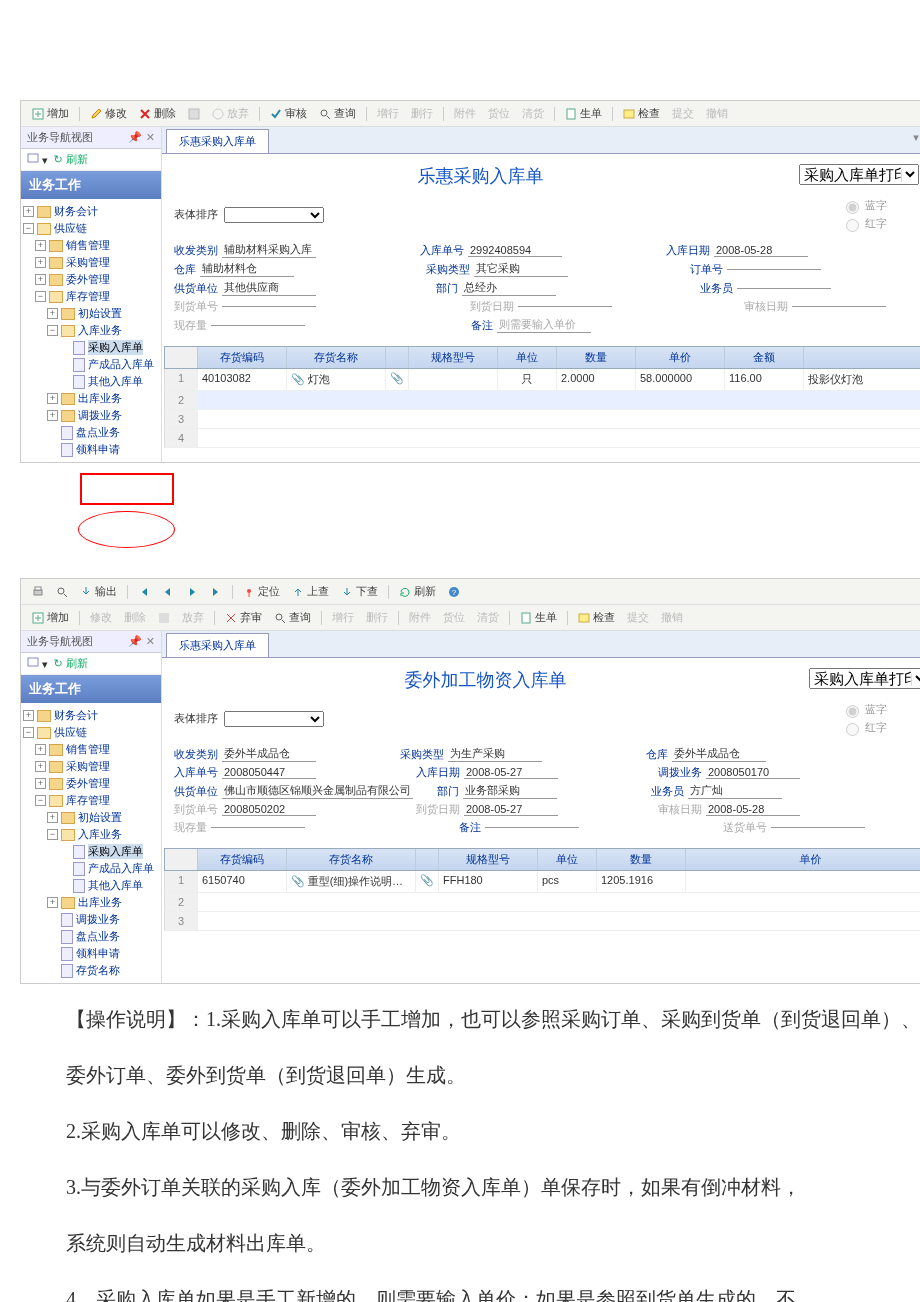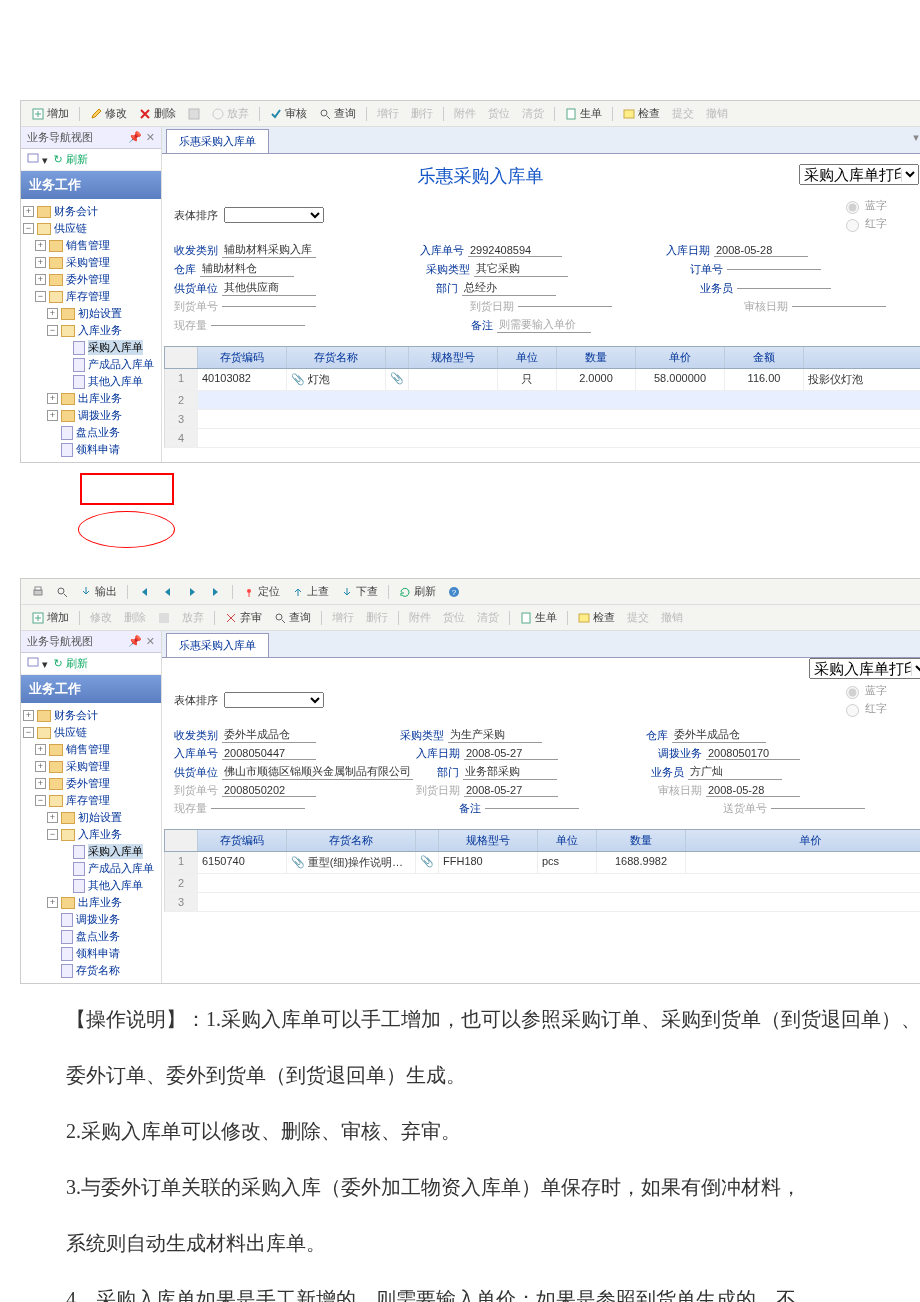--- a/index.html
+++ b/index.html
@@ -26,38 +26,38 @@
 .tree-doc{width:10px;height:12px;background:#eef;border:1px solid #99c;display:inline-block}
 .tree-lbl{color:#003399}
 .tree-lbl.active{background:#cde;color:#000}
 .indent1{padding-left:12px}.indent2{padding-left:24px}.indent3{padding-left:36px}
 .main{flex:1;background:#fff}
 .tab-bar{display:flex;background:#e8eef8;border-bottom:1px solid #99b;padding-left:4px}
 .tab{padding:4px 12px;background:#fff;border:1px solid #99b;border-bottom:none;font-size:11px;color:#003399;margin-top:2px}
 .tab-close{margin-left:auto;padding:4px 8px;color:#888;font-size:11px}
 .doc-title{text-align:center;font-size:18px;color:#1556c7;padding:10px 0 6px;font-family:"SimSun"}
 .top-row{display:flex;align-items:center;padding:4px 12px;gap:20px}
-.sort-sel{display:flex;align-items:center;gap:6px;font-size:11px}
+.sort-sel{display:flex;align-items:flex-start;gap:6px;font-size:11px}
 .sort-sel select{width:100px;font-size:11px}
 .radio-grp{display:flex;flex-direction:column;gap:2px;font-size:11px;margin-left:auto;margin-right:40px;color:#999}
 .radio-grp label{display:flex;align-items:flex-start;gap:3px}
 .print-sel{margin-left:auto}
 .print-sel select{width:120px;font-size:15px}
 .form-area{padding:6px 12px}
 .form-row{display:flex;gap:24px;margin-bottom:3px;font-size:11px}
 .form-field{display:flex;align-items:center;gap:4px;min-width:0}
 .form-field .lbl{color:#003399;white-space:nowrap}
 .form-field .val{border-bottom:1px solid #999;min-width:90px;padding:0 2px;white-space:nowrap;overflow:hidden}
 .grid{margin:4px 2px}
 .grid-head{display:flex;background:linear-gradient(#d8e4f5,#c4d5ee);border:1px solid #9ab}
 .grid-head .gc{padding:3px 4px;font-size:11px;color:#003399;text-align:center;border-right:1px solid #bcd}
 .grid-row{display:flex;border-left:1px solid #ddd;border-right:1px solid #ddd;border-bottom:1px solid #eee;background:#fff}
 .grid-row .gc{padding:3px 4px;font-size:11px;border-right:1px solid #eee;overflow:hidden;white-space:nowrap}
 .grid-row.sel{background:#e8f0ff}
-.gc.num{text-align:center}
+.gc.num{text-align:left}
 .gc.ctr{text-align:center}
 .rownum{width:24px;text-align:center;color:#888;background:#f0f0f0}
 .red-rect{width:90px;height:28px;border:2px solid red;margin:10px 0 6px 60px}
 .red-ellipse{width:95px;height:35px;border:1px solid red;border-radius:50%;margin:4px 0 30px 58px}
 .body-text{font-family:"SimSun";font-size:20px;line-height:1.9;padding:8px 6px}
 .body-text p{margin:0 0 18px;text-indent:2em}
 .body-text p.noindent{text-indent:0}
 </style>
 </head>
 <body>
@@ -629,20 +629,21 @@
               <span class="tree-doc"></span>
               <span class="tree-lbl">存货名称</span>
             </div>
       </div>
     </div>
     <div class="main">
       <div class="tab-bar">
             <div class="tab">乐惠采购入库单</div>
           </div>
       <div style="display:flex;align-items:center">
+        <div class="doc-title" style="flex:1">委外加工物资入库单</div>
         <div class="print-sel" style="margin-right:10px"><select><option>采购入库单打印模版</option></select></div>
       </div>
       <div class="top-row">
         <div class="sort-sel">
               <span>表体排序</span>
               <select><option></option></select>
             </div>
         <div class="radio-grp">
           <label>
                 <input type="radio" checked="" disabled="" style="">
@@ -737,21 +738,21 @@
           <div class="gc" style="width:80px">数量</div>
           <div class="gc" style="flex:1">单价</div>
         </div>
         <div class="grid-row">
           <div class="gc rownum">1</div>
           <div class="gc" style="width:80px">6150740</div>
           <div class="gc" style="width:120px">📎 <span>重型(细)操作说明…</span></div>
           <div class="gc" style="width:14px">📎</div>
           <div class="gc" style="width:90px">FFH180</div>
           <div class="gc" style="width:50px">pcs</div>
-          <div class="gc num" style="width:80px">1688.9982</div>
+          <div class="gc num" style="width:80px">1205.1916</div>
           <div class="gc" style="flex:1"></div>
         </div>
         <div class="grid-row">
               <div class="gc rownum">2</div>
               <div class="gc" style="flex:1"></div>
             </div>
         <div class="grid-row">
               <div class="gc rownum">3</div>
               <div class="gc" style="flex:1"></div>
             </div>

